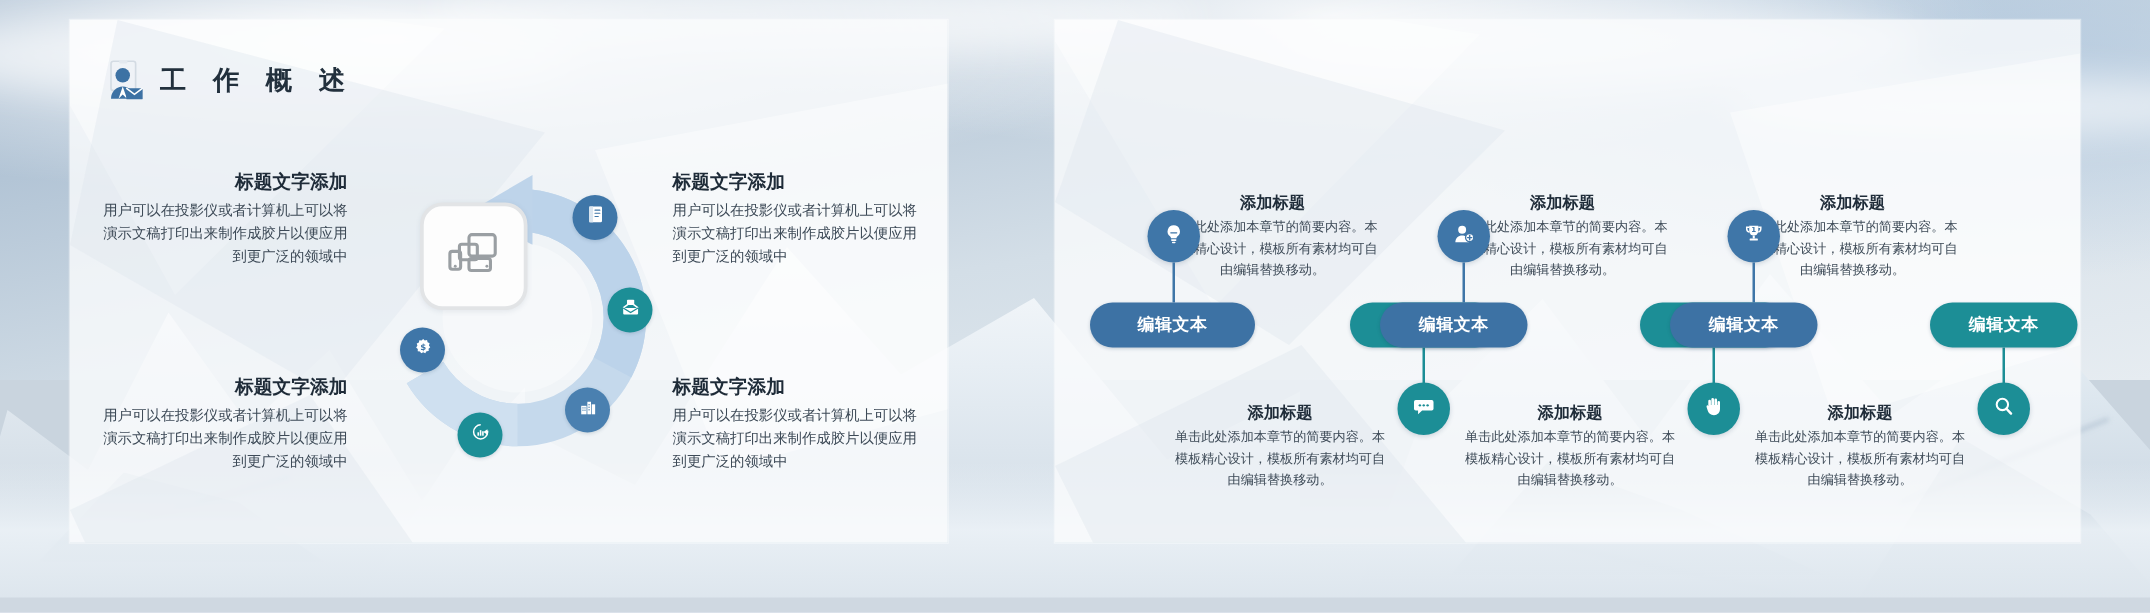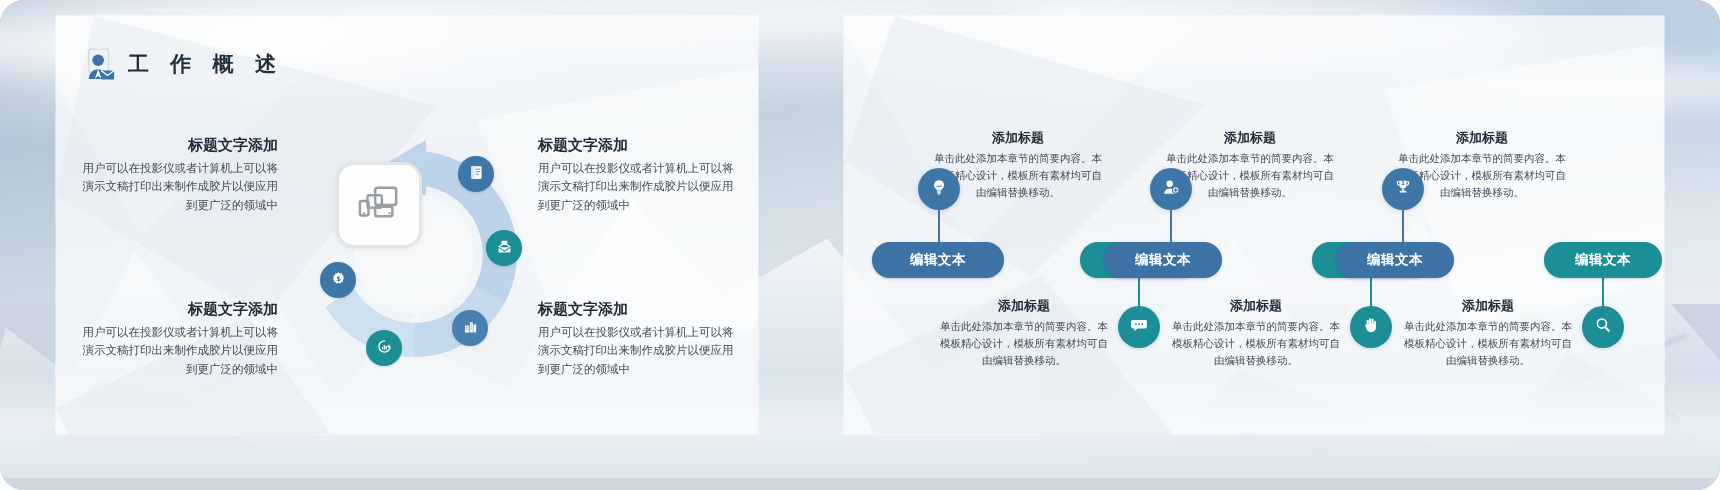--- a/index.html
+++ b/index.html
@@ -7,21 +7,20 @@
     width: 1720px; height: 490px;
     overflow: hidden;
     font-family: "Liberation Sans", "DejaVu Sans", sans-serif;
   }
 
   #stage {
     position: relative;
     width: 1720px; height: 490px;
     background: #c9d4de;
     overflow: hidden;
-    border-radius: 24px;
   }
 
   
   .slide-bg {
     position: absolute;
     inset: 0;
     overflow: hidden;
   }
   .sky {
     position: absolute; left: 0; top: 0; right: 0; height: 62%;
@@ -156,20 +155,21 @@
   .tb-tr { left: 482px; top: 120px; }
   .tb-br { left: 482px; top: 284px; }
 
   
   .tl-col { position: absolute; top: 0; width: 180px; height: 418px; }
 
   .tl-text { position: absolute; width: 160px; text-align: center; }
   .tl-text .t-title {
     font-size: 13px; font-weight: 700; color: #1f2c39; margin-bottom: 3px;
     font-family: "DejaVu Sans", "Liberation Sans", sans-serif;
+    margin-top: 24px;
   }
   .tl-text .t-body {
     font-size: 10.5px; color: #3d4a57; line-height: 1.62; text-align: justify; text-align-last: center;
     font-family: "DejaVu Sans", "Liberation Sans", sans-serif;
   }
   .tl-text.top    { top: 113px; }
   .tl-text.bottom { top: 281px; }
 
   .tl-node {
     position: absolute;

